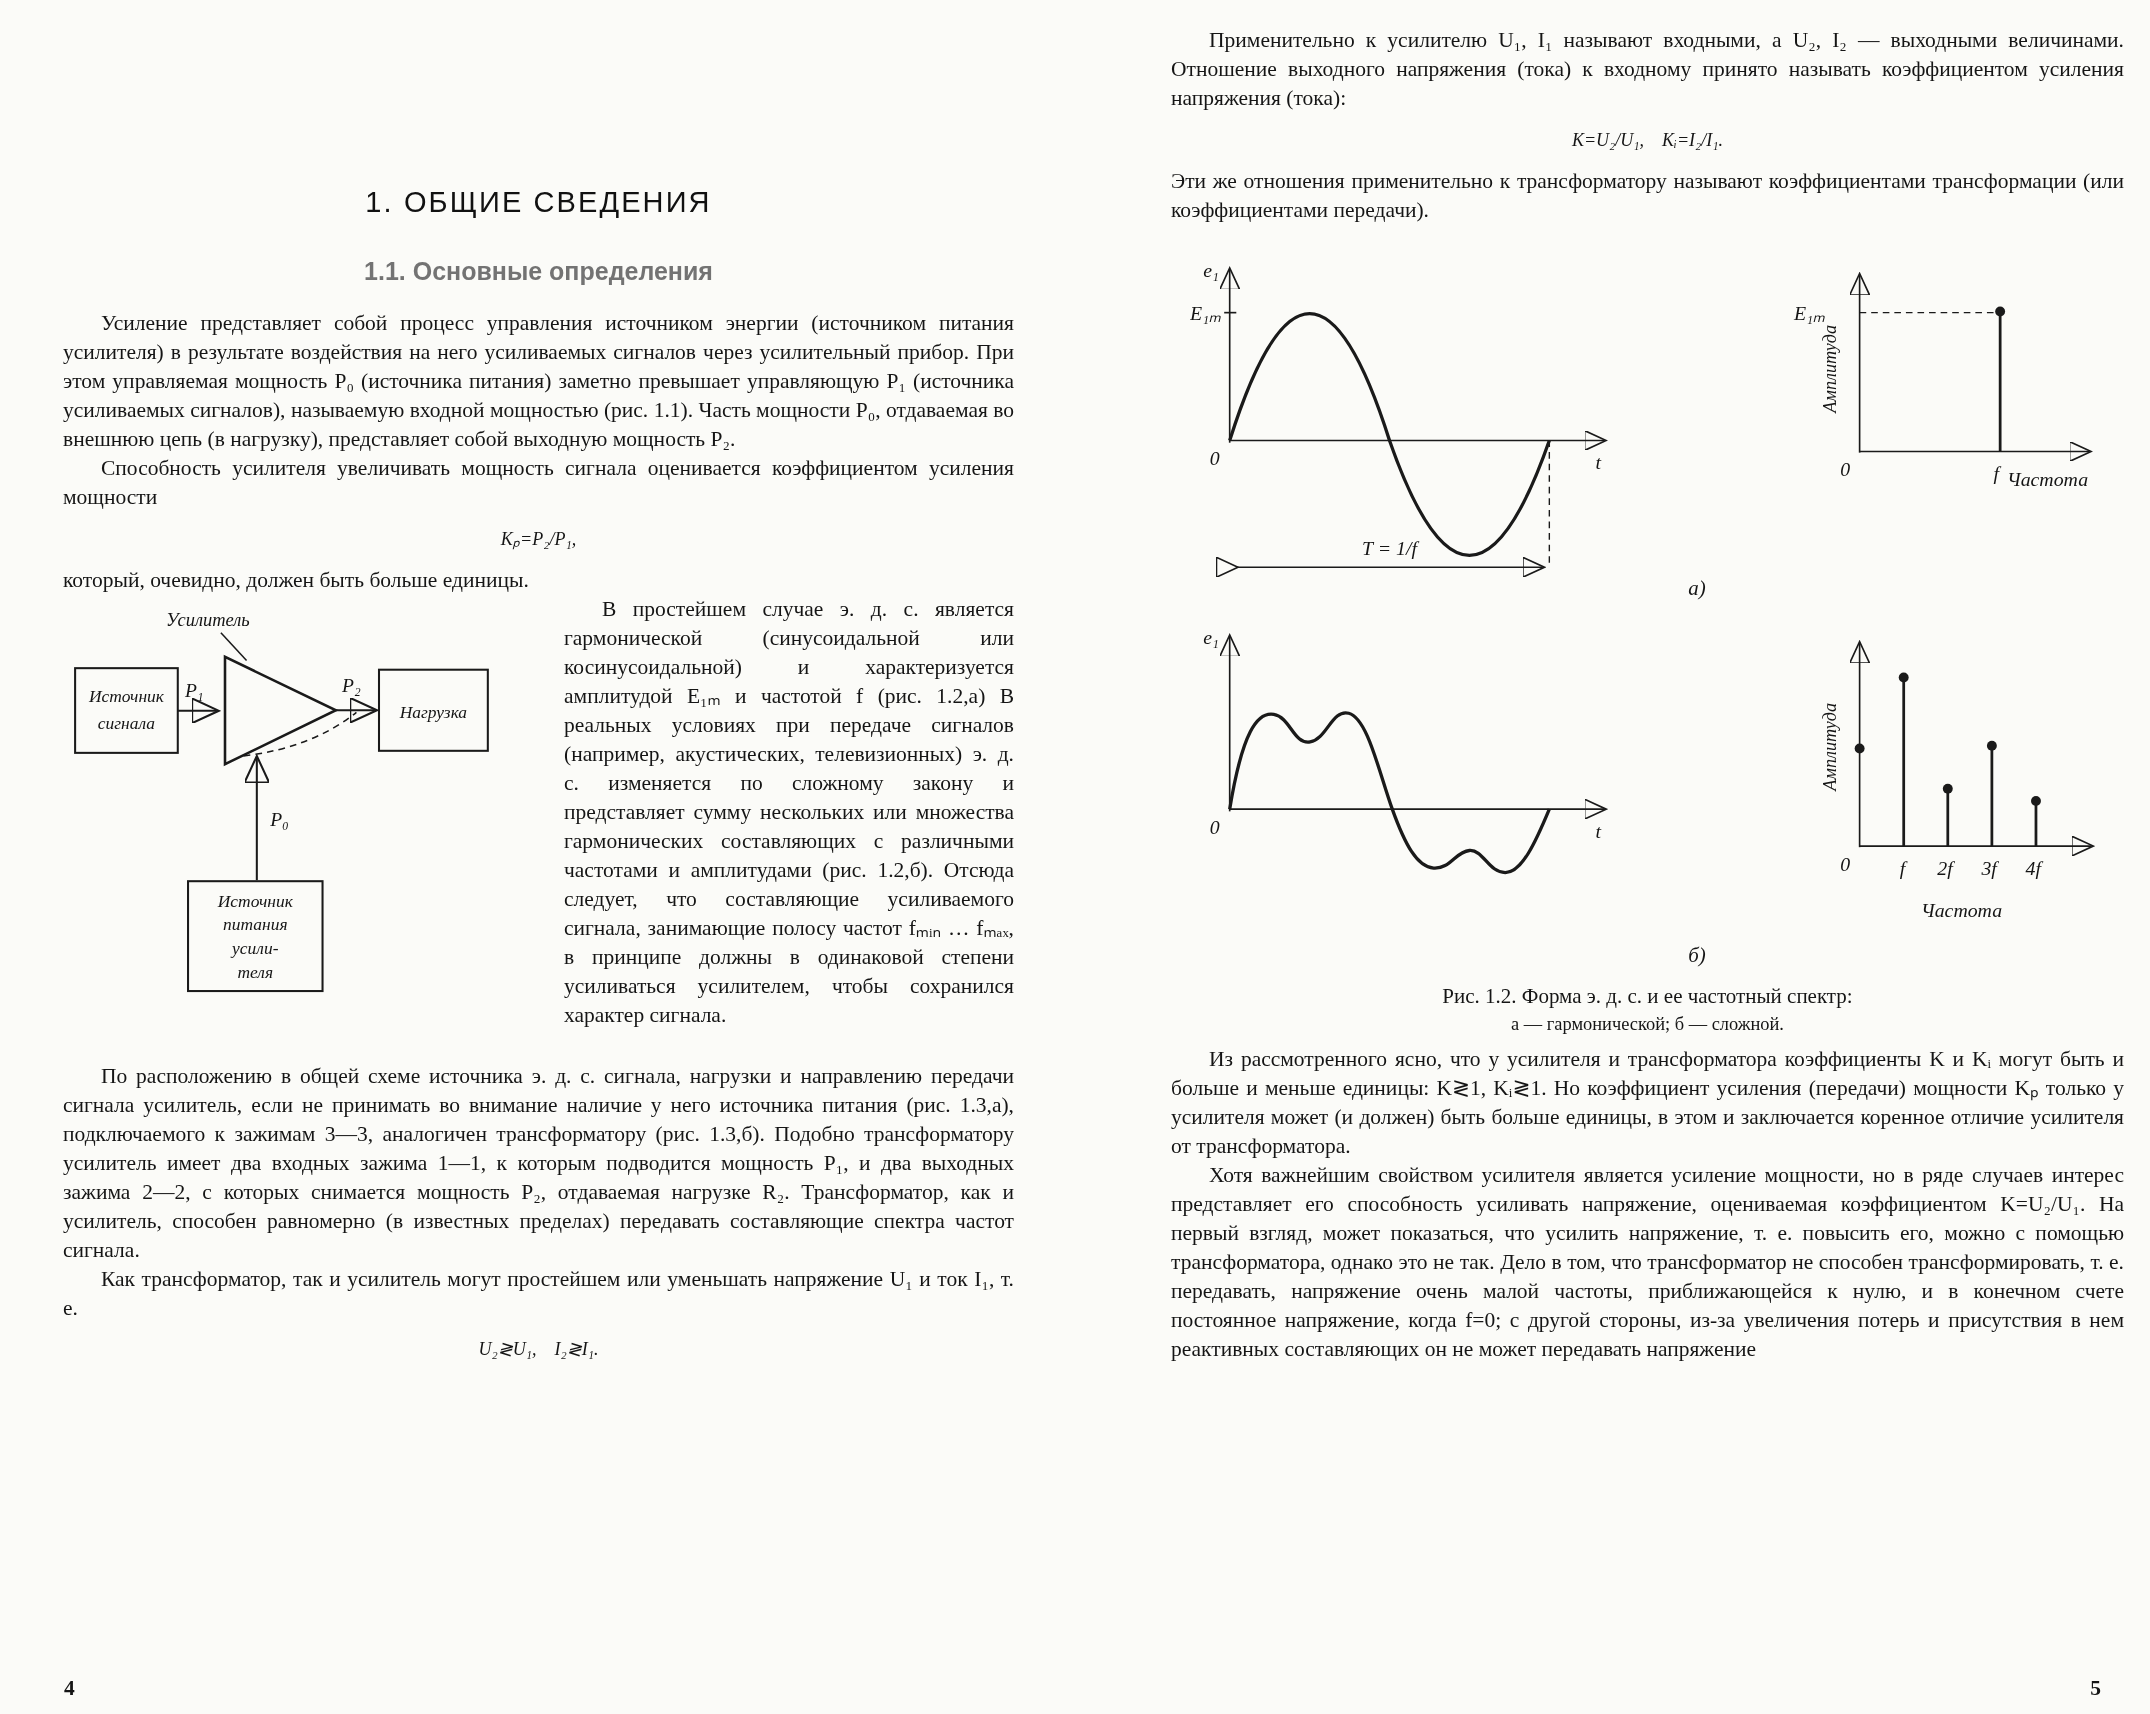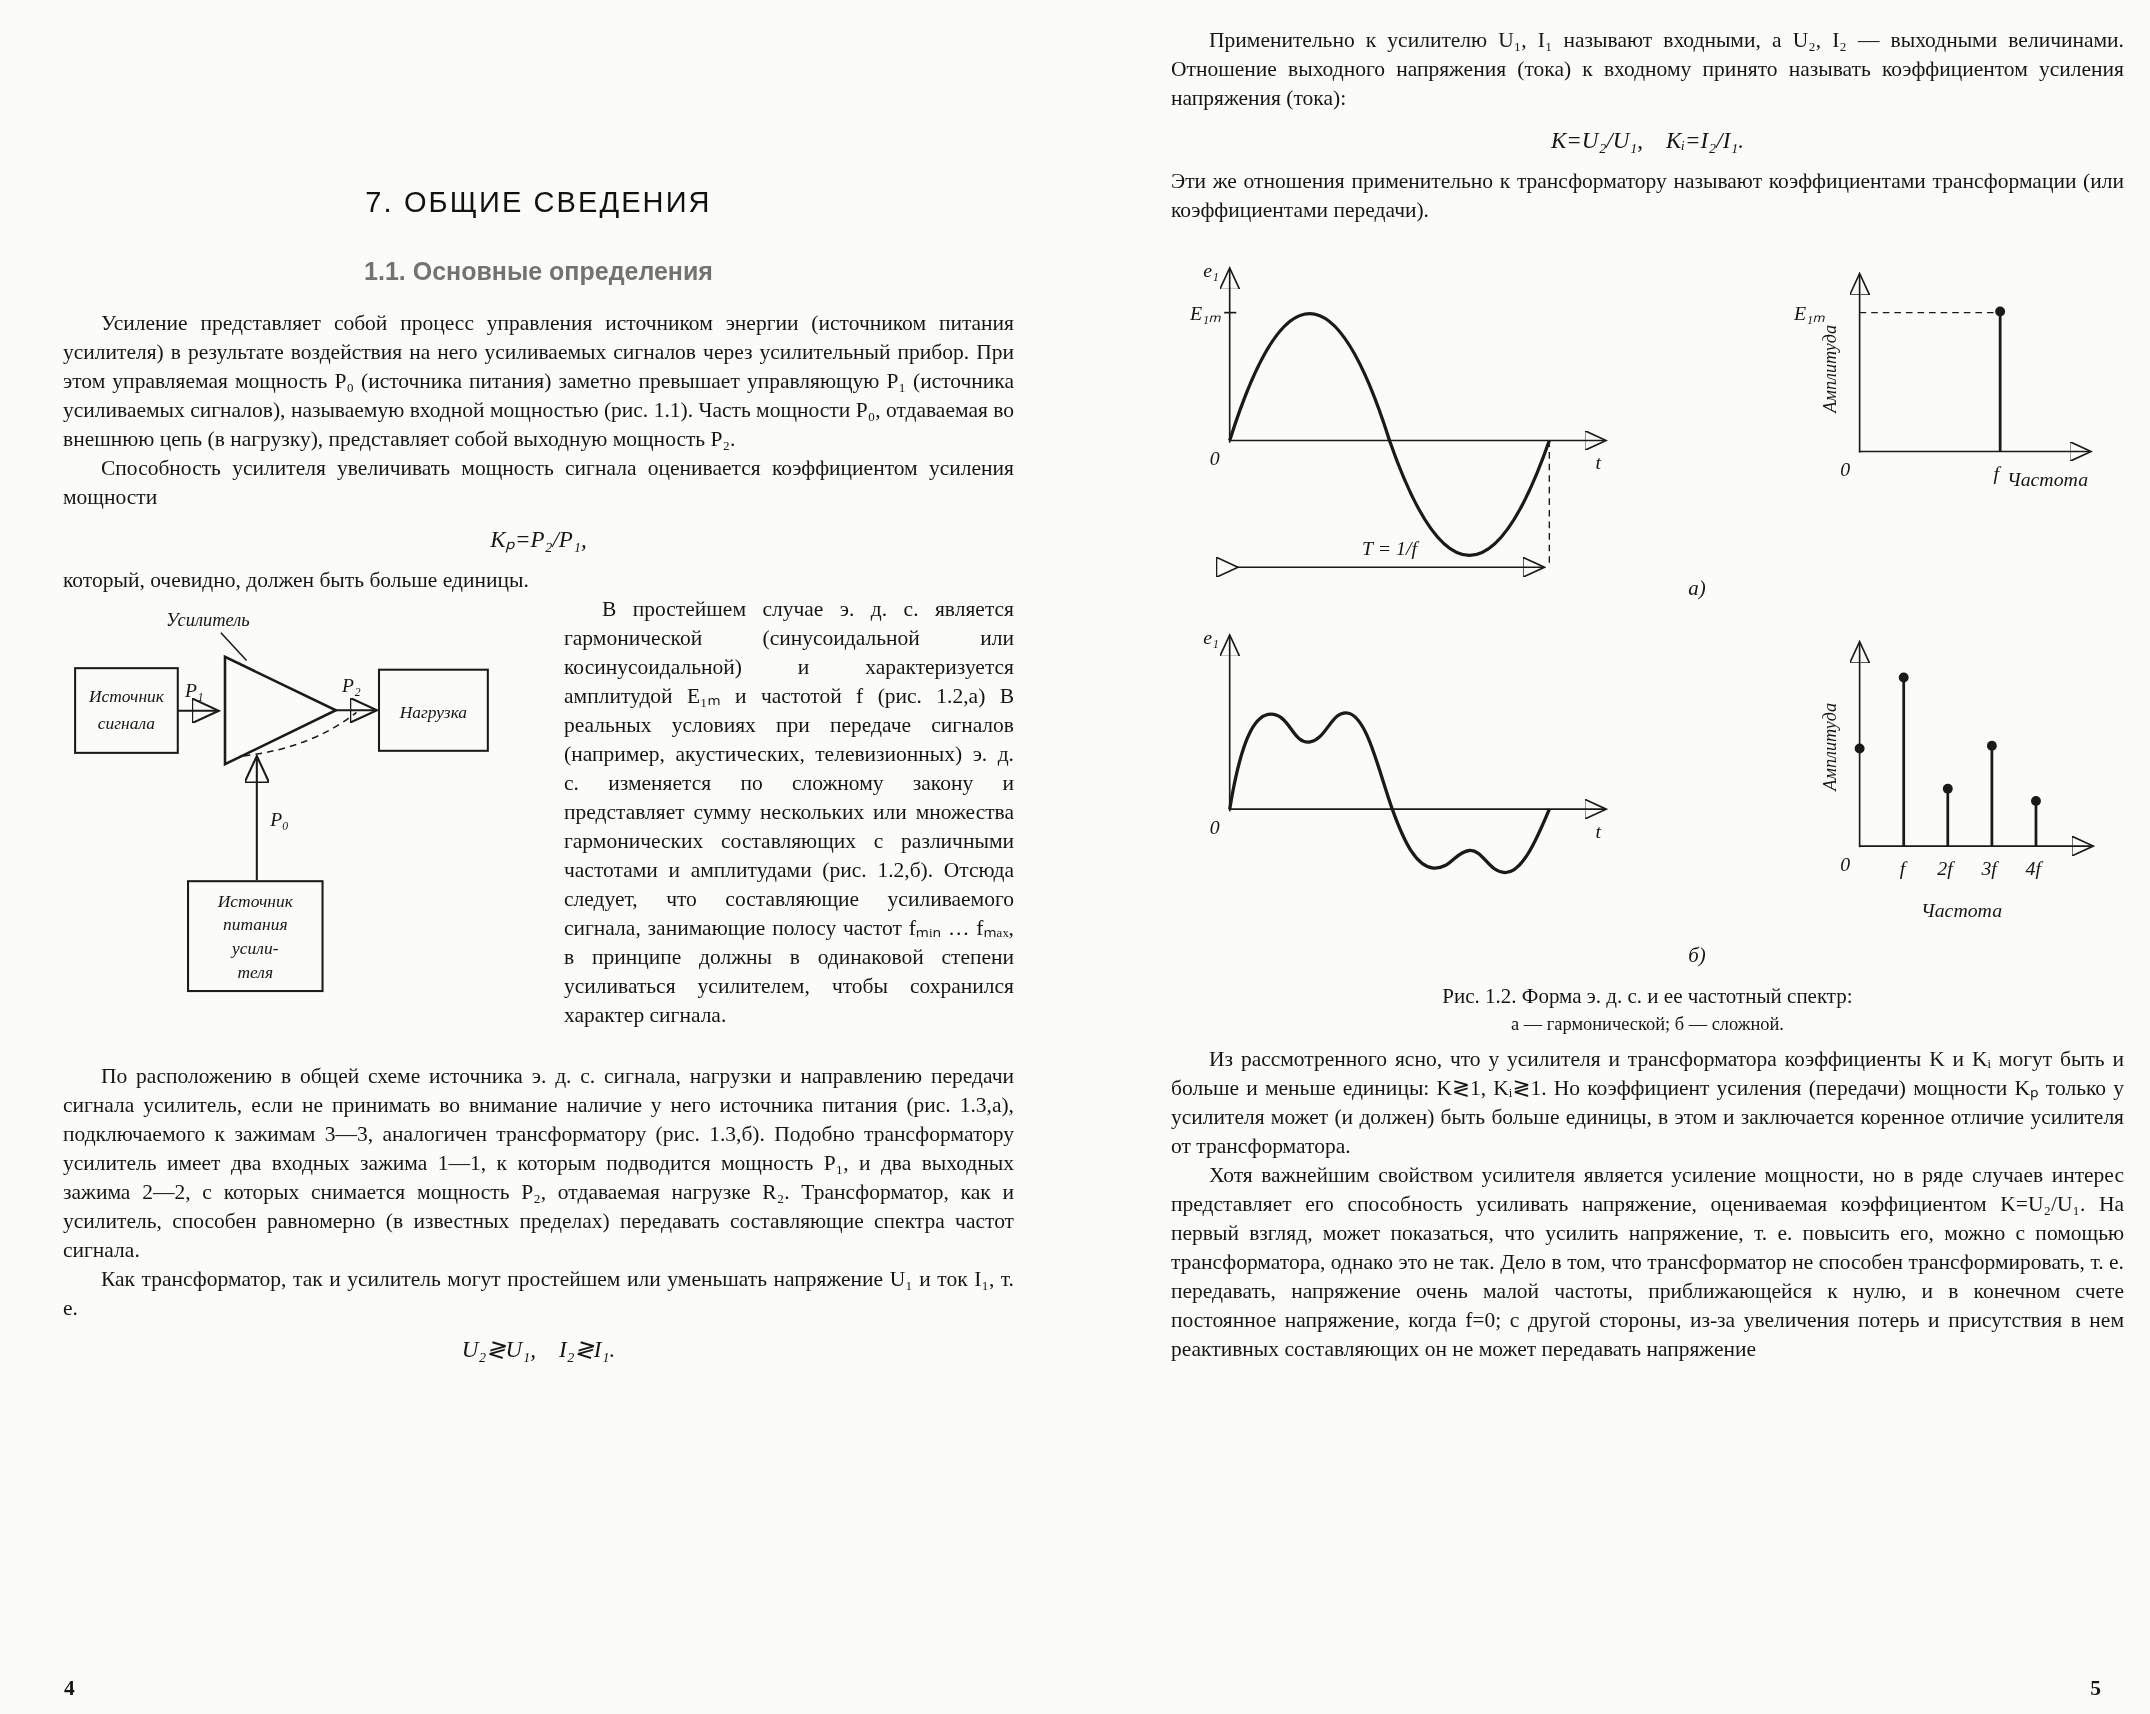--- a/index.html
+++ b/index.html
@@ -27,21 +27,21 @@
     font-size: 25px; text-align: center; margin: 0 0 23px 0; color: #737373;
   }
   p {
     margin: 0; font-size: 21.5px; line-height: 29px;
     text-align: justify; hyphens: auto;
   }
   p.indent { text-indent: 38px; }
   p.clear { clear: both; }
   .formula {
     font-style: italic; text-align: center;
-    font-size: 23px; line-height: 29px; margin: 12.6px 0;
+    font-size: 18px; line-height: 29px; margin: 12.6px 0;
   }
   .fig11-float { float: left; width: 478px; margin: 8.4px 23px 63px 0; }
   .fig11-float svg { display: block; width: 462px; margin: 0 auto; }
   .fig-caption {
     font-size: 20px; line-height: 25px; text-align: center;
     width: 357px; margin: 11.6px auto 0 auto;
   }
   figure.fig12 { margin: 15.8px 0 8.4px 0; padding: 0; }
   figure.fig12 svg { display: block; width: 96%; margin: 0 auto 3.2px auto; }
   .fig12-cap1 { font-size: 21px; line-height: 27px; text-align: center; margin-top: 11.6px; }
@@ -62,21 +62,21 @@
   svg .rot-label { font-size: 33px; }
   svg .sub-label { font-size: 38px; }
   svg line, svg path, svg polygon, svg rect.frame { stroke: #1a1a1a; fill: none; }
 </style>
 </head>
 <body>
 
 <div class="spread">
 
   <div class="page page-left">
-    <h1>7. ОБЩИЕ СВЕДЕНИЯ</h1>
+    <h1>1. ОБЩИЕ СВЕДЕНИЯ</h1>
     <h2>1.1. Основные определения</h2>
 
     <p class="indent">Усиление представляет собой процесс управления источником энергии (источником питания усилителя) в результате воздействия на него усиливаемых сигналов через усилительный прибор. При этом управляемая мощность P₀ (источника питания) заметно превышает управляющую P₁ (источника усиливаемых сигналов), называемую входной мощностью (рис. 1.1). Часть мощности P₀, отдаваемая во внешнюю цепь (в нагрузку), представляет собой выходную мощность P₂.</p>
     <p class="indent">Способность усилителя увеличивать мощность сигнала оценивается коэффициентом усиления мощности</p>
     <div class="formula">Kₚ=P₂/P₁,</div>
     <p>который, очевидно, должен быть больше единицы.</p>
 
     <div class="fig11-float">
       <svg viewBox="0 0 900 770">
         <defs>

